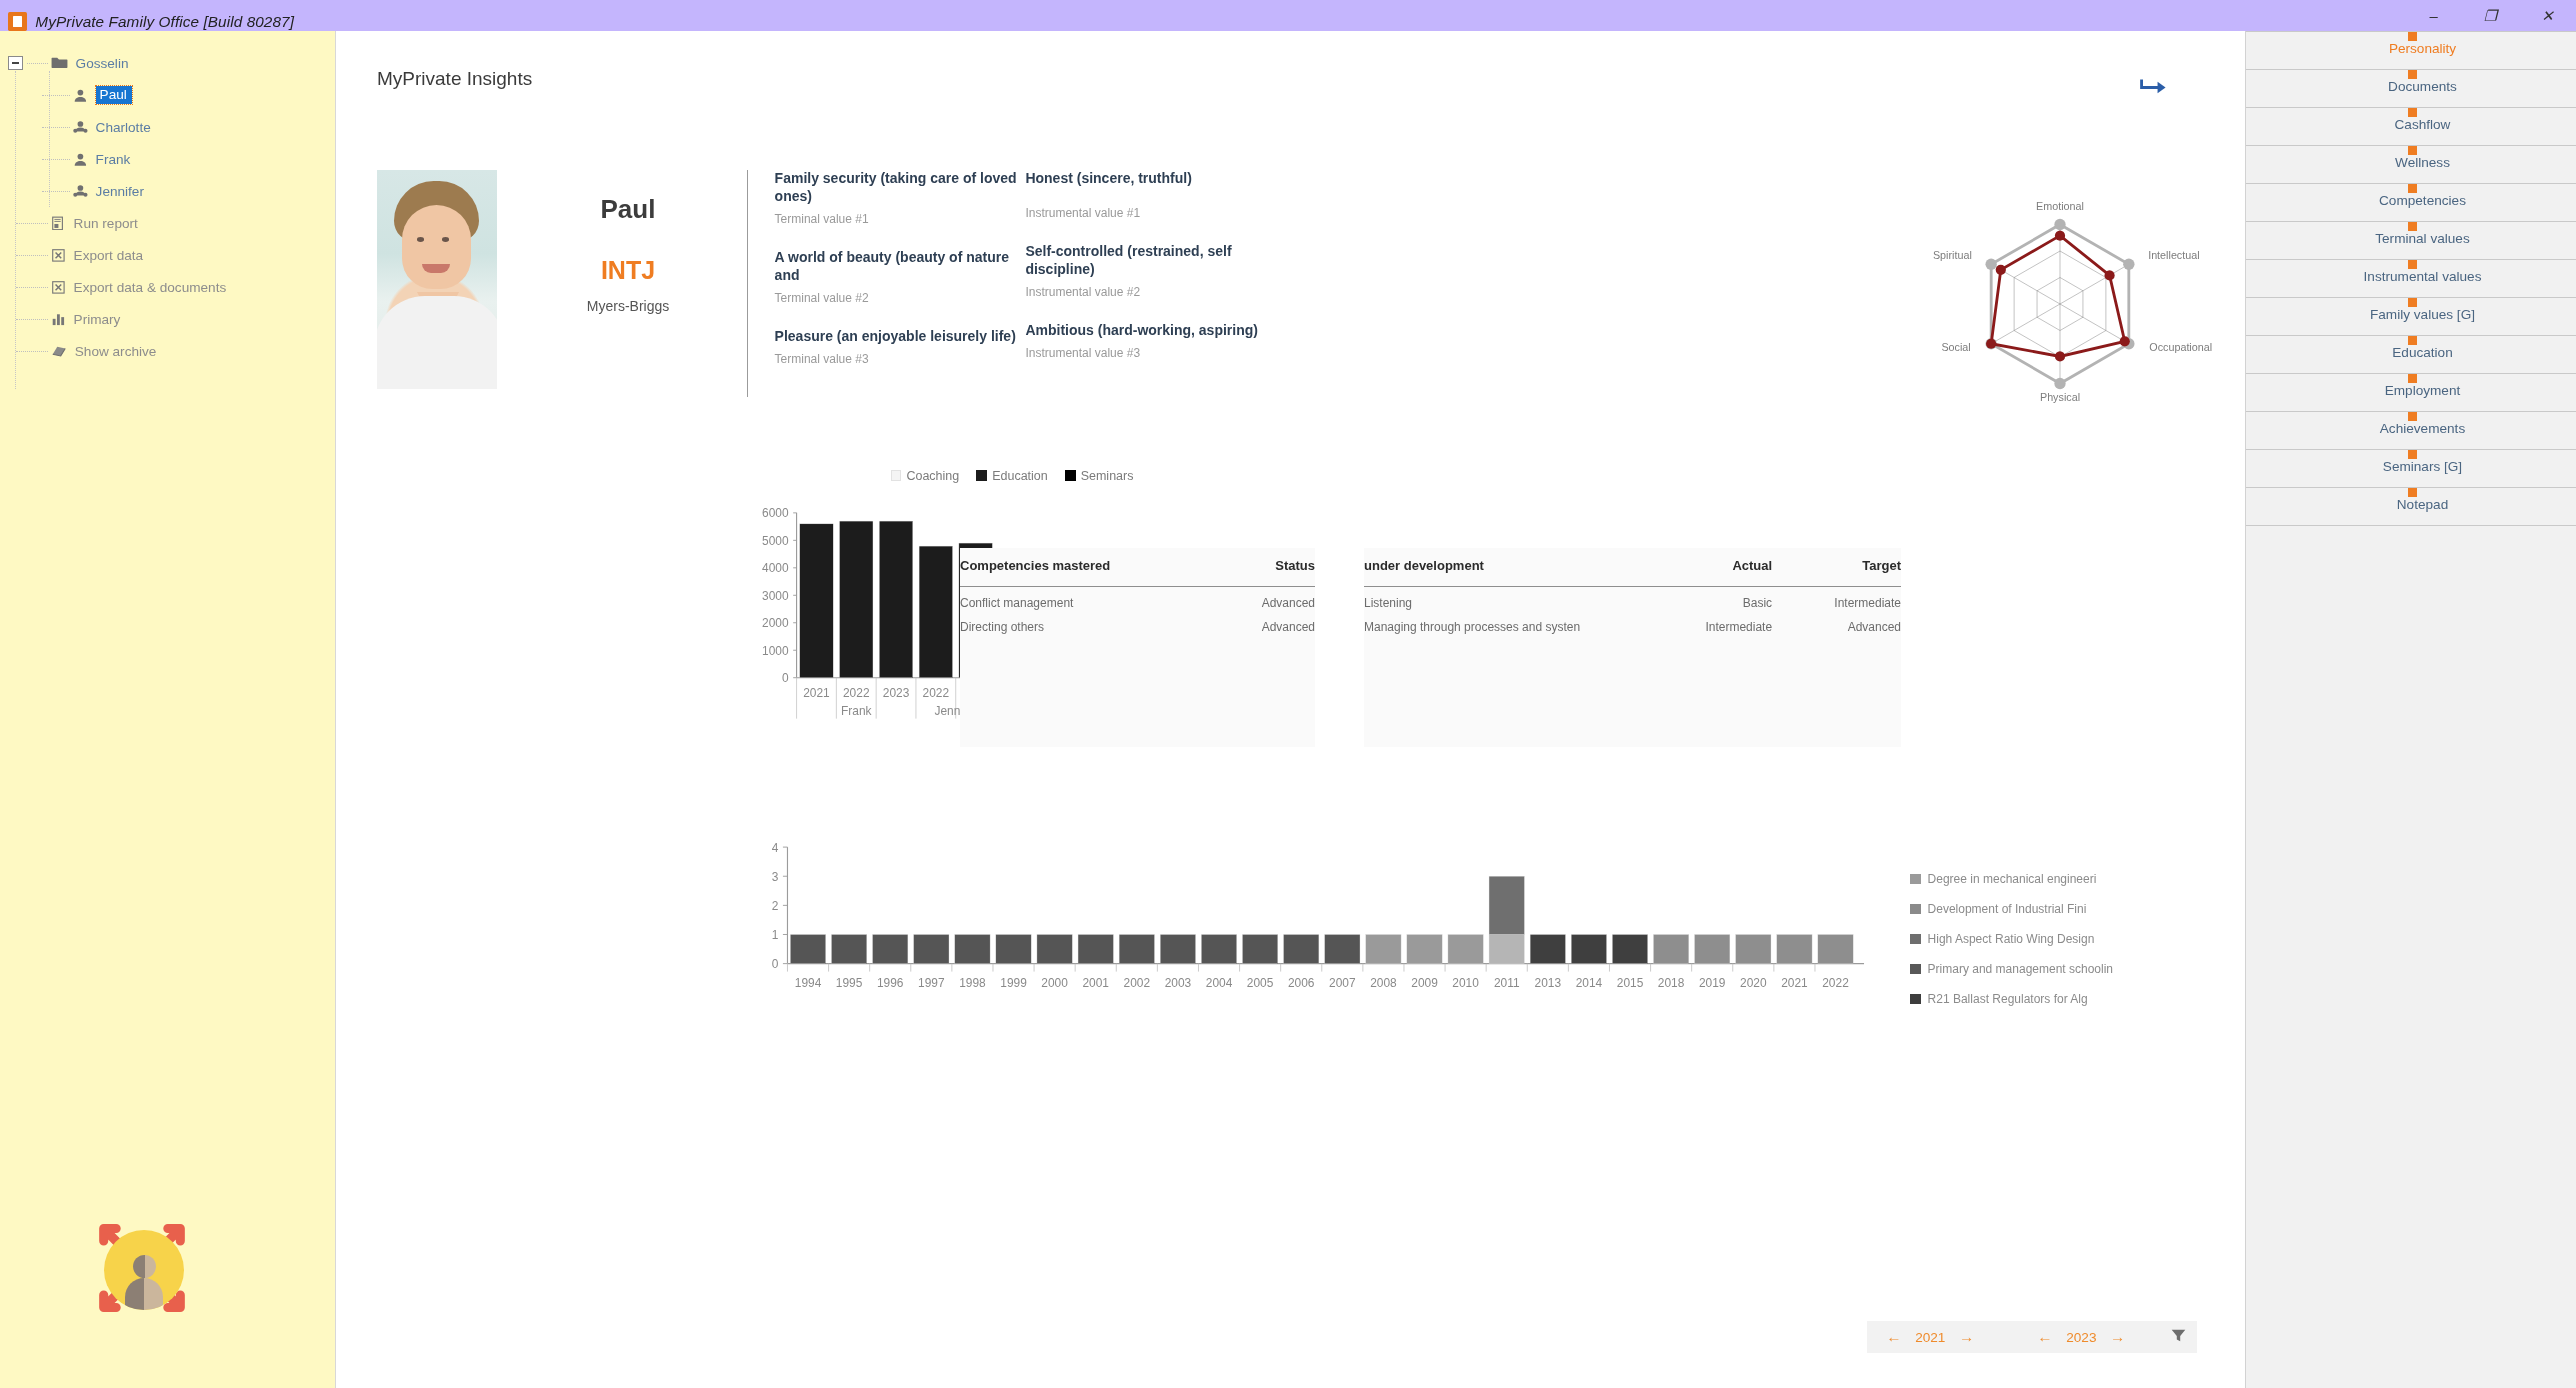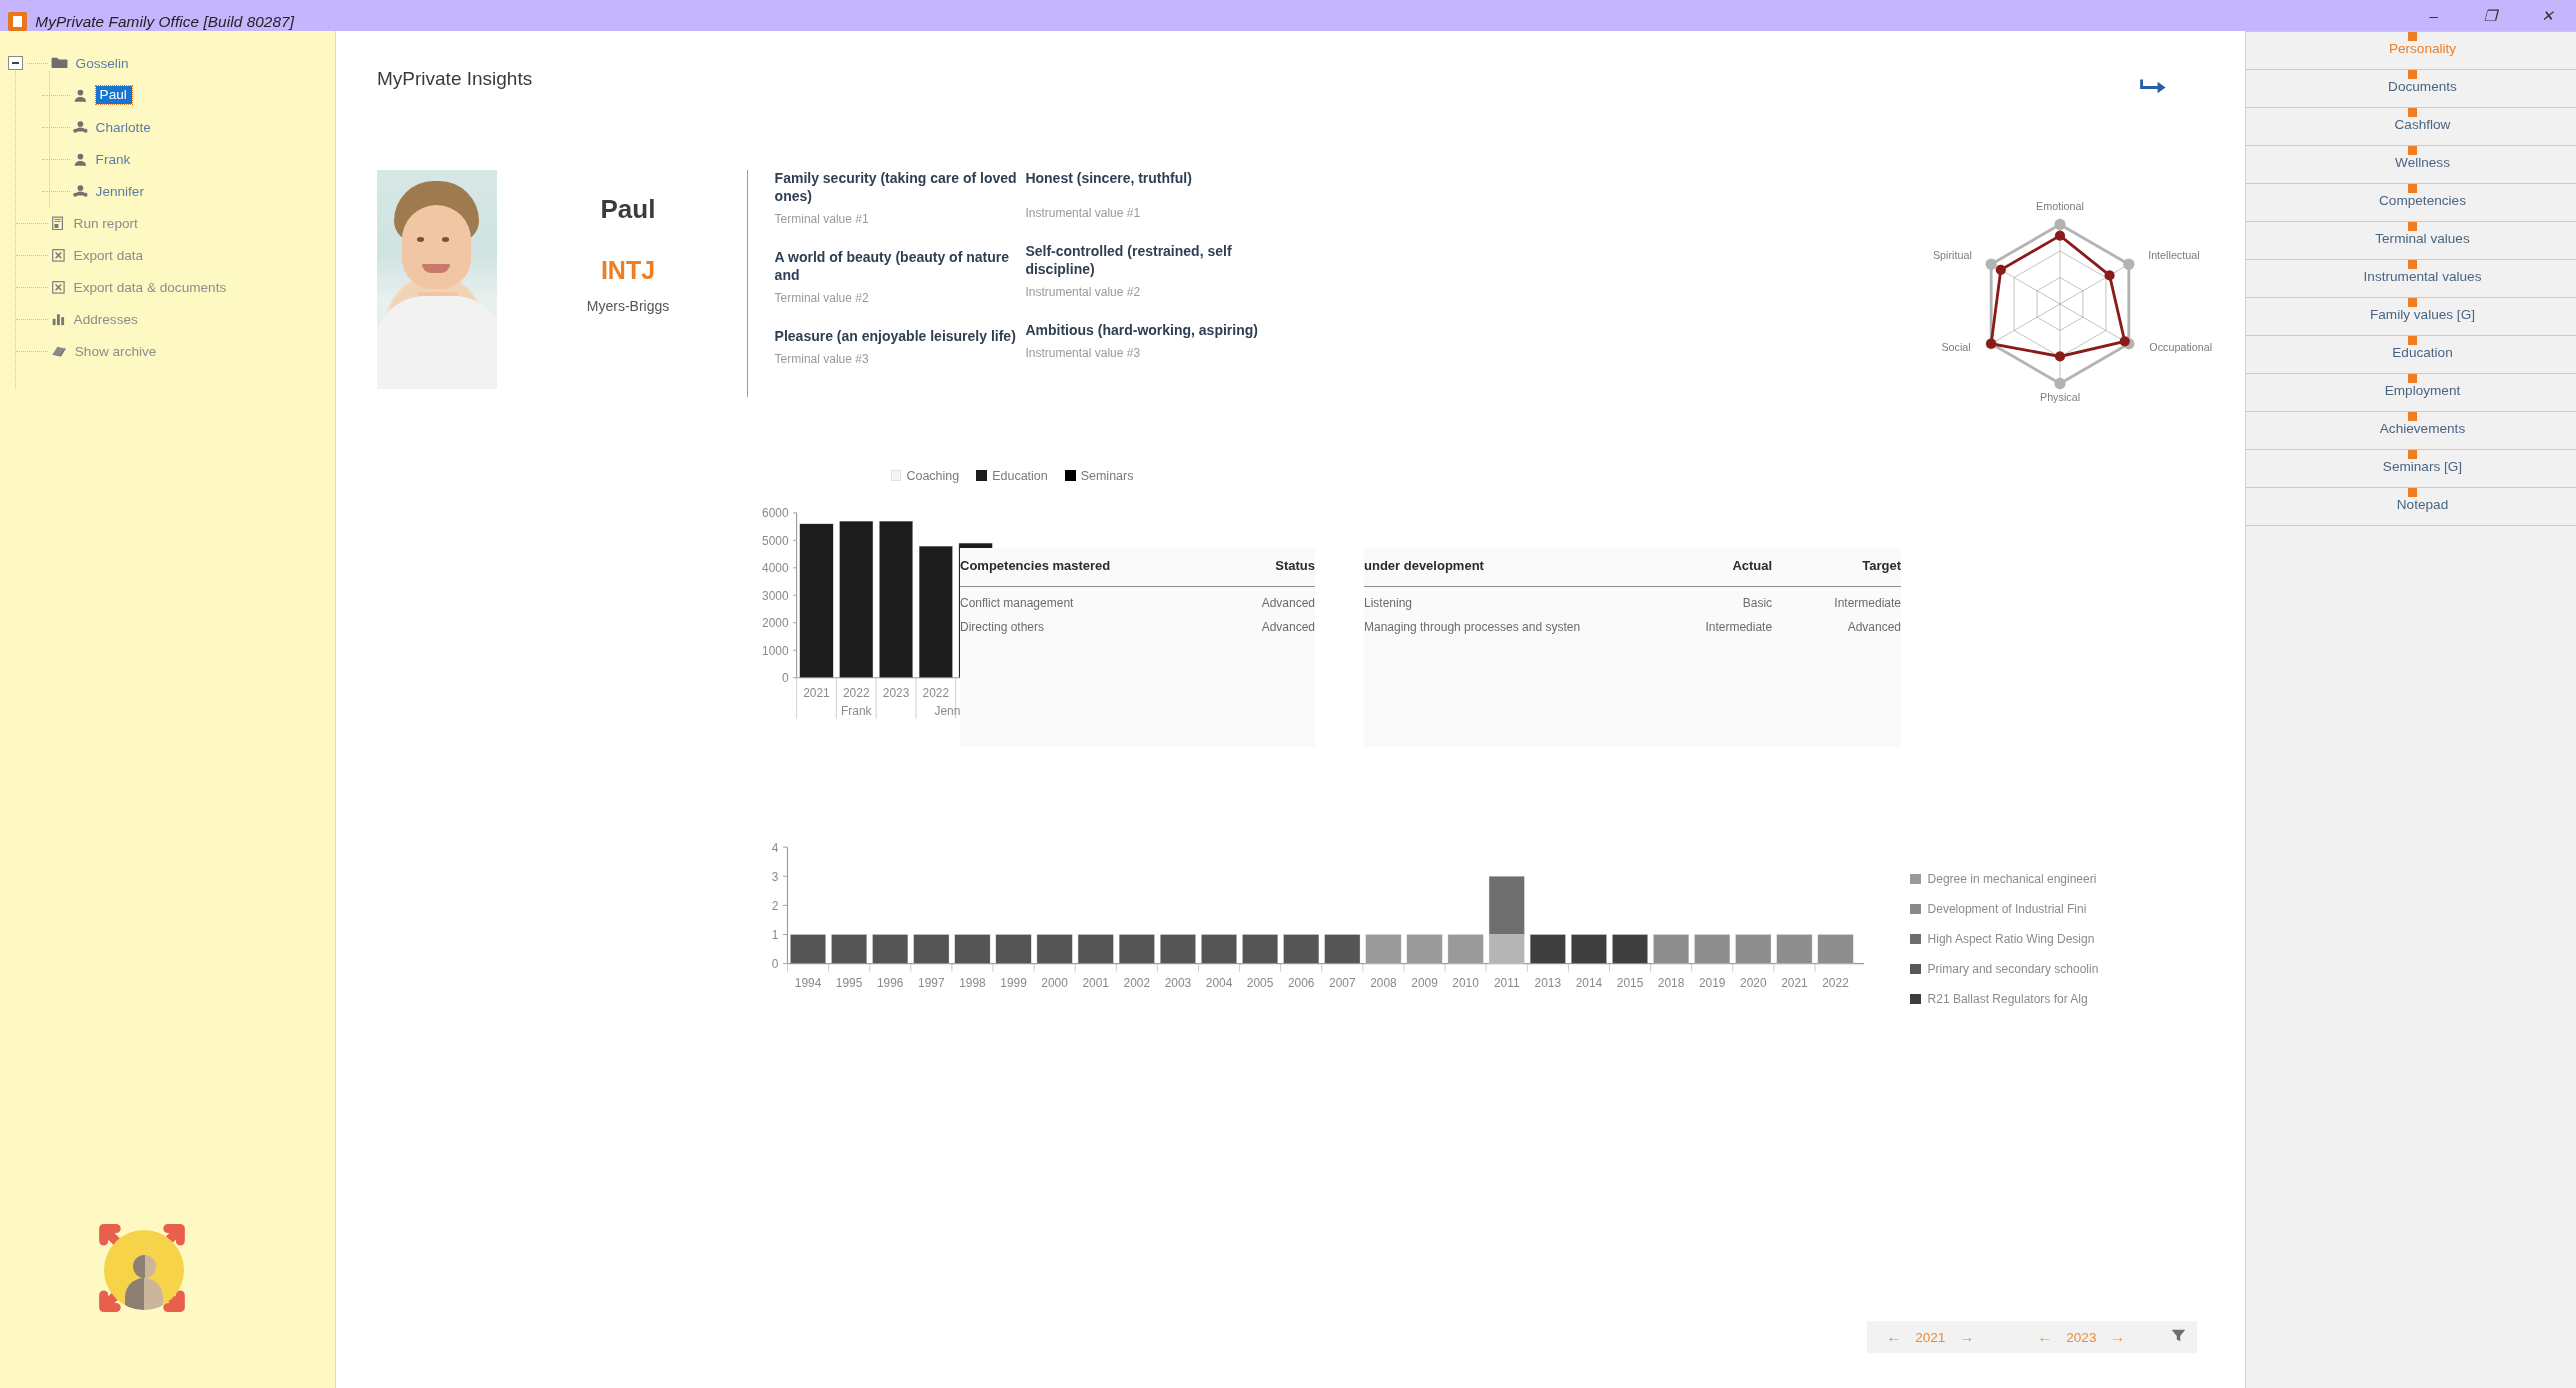--- a/index.html
+++ b/index.html
@@ -317,21 +317,21 @@
 
   <div class="tree-row indent-3" style="padding-left:16px;">
     <div class="dot-line" style="width:32px;"></div>
     <span class="ico">
       <svg width="14.8" height="14.8" viewBox="0 0 26 26">
           <rect x="3" y="12" width="5" height="11" fill="#777"></rect>
           <rect x="10.5" y="4" width="5" height="19" fill="#777"></rect>
           <rect x="18" y="9" width="5" height="14" fill="#777"></rect>
         </svg>
     </span>
-    <span class="tree-label muted">Addresses</span>
+    <span class="tree-label muted">Primary</span>
   </div>
 
   <div class="tree-row indent-3" style="padding-left:16px;">
     <div class="dot-line" style="width:32px;"></div>
     <span class="ico">
       <svg width="16" height="14.8" viewBox="0 0 28 26">
           <path d="M3 18L11 5l14 3-8 13z" fill="#8a8a8a"></path>
           <path d="M3 18l14 3 8-13" fill="none" stroke="#6e6e6e" stroke-width="2"></path>
         </svg>
     </span>
@@ -655,21 +655,21 @@
     <div class="row">
         <span class="sw" style="background:#8a8a8a"></span>
         <span>Development of Industrial Fini</span>
       </div>
     <div class="row">
         <span class="sw" style="background:#6e6e6e"></span>
         <span>High Aspect Ratio Wing Design</span>
       </div>
     <div class="row">
         <span class="sw" style="background:#585858"></span>
-        <span>Primary and secondary schoolin</span>
+        <span>Primary and management schoolin</span>
       </div>
     <div class="row">
         <span class="sw" style="background:#3d3d3d"></span>
         <span>R21 Ballast Regulators for Alg</span>
       </div>
   </div>
 </div>
 
 <div class="yearbar">
   <div class="grp" style="margin-left:19.3px;">

